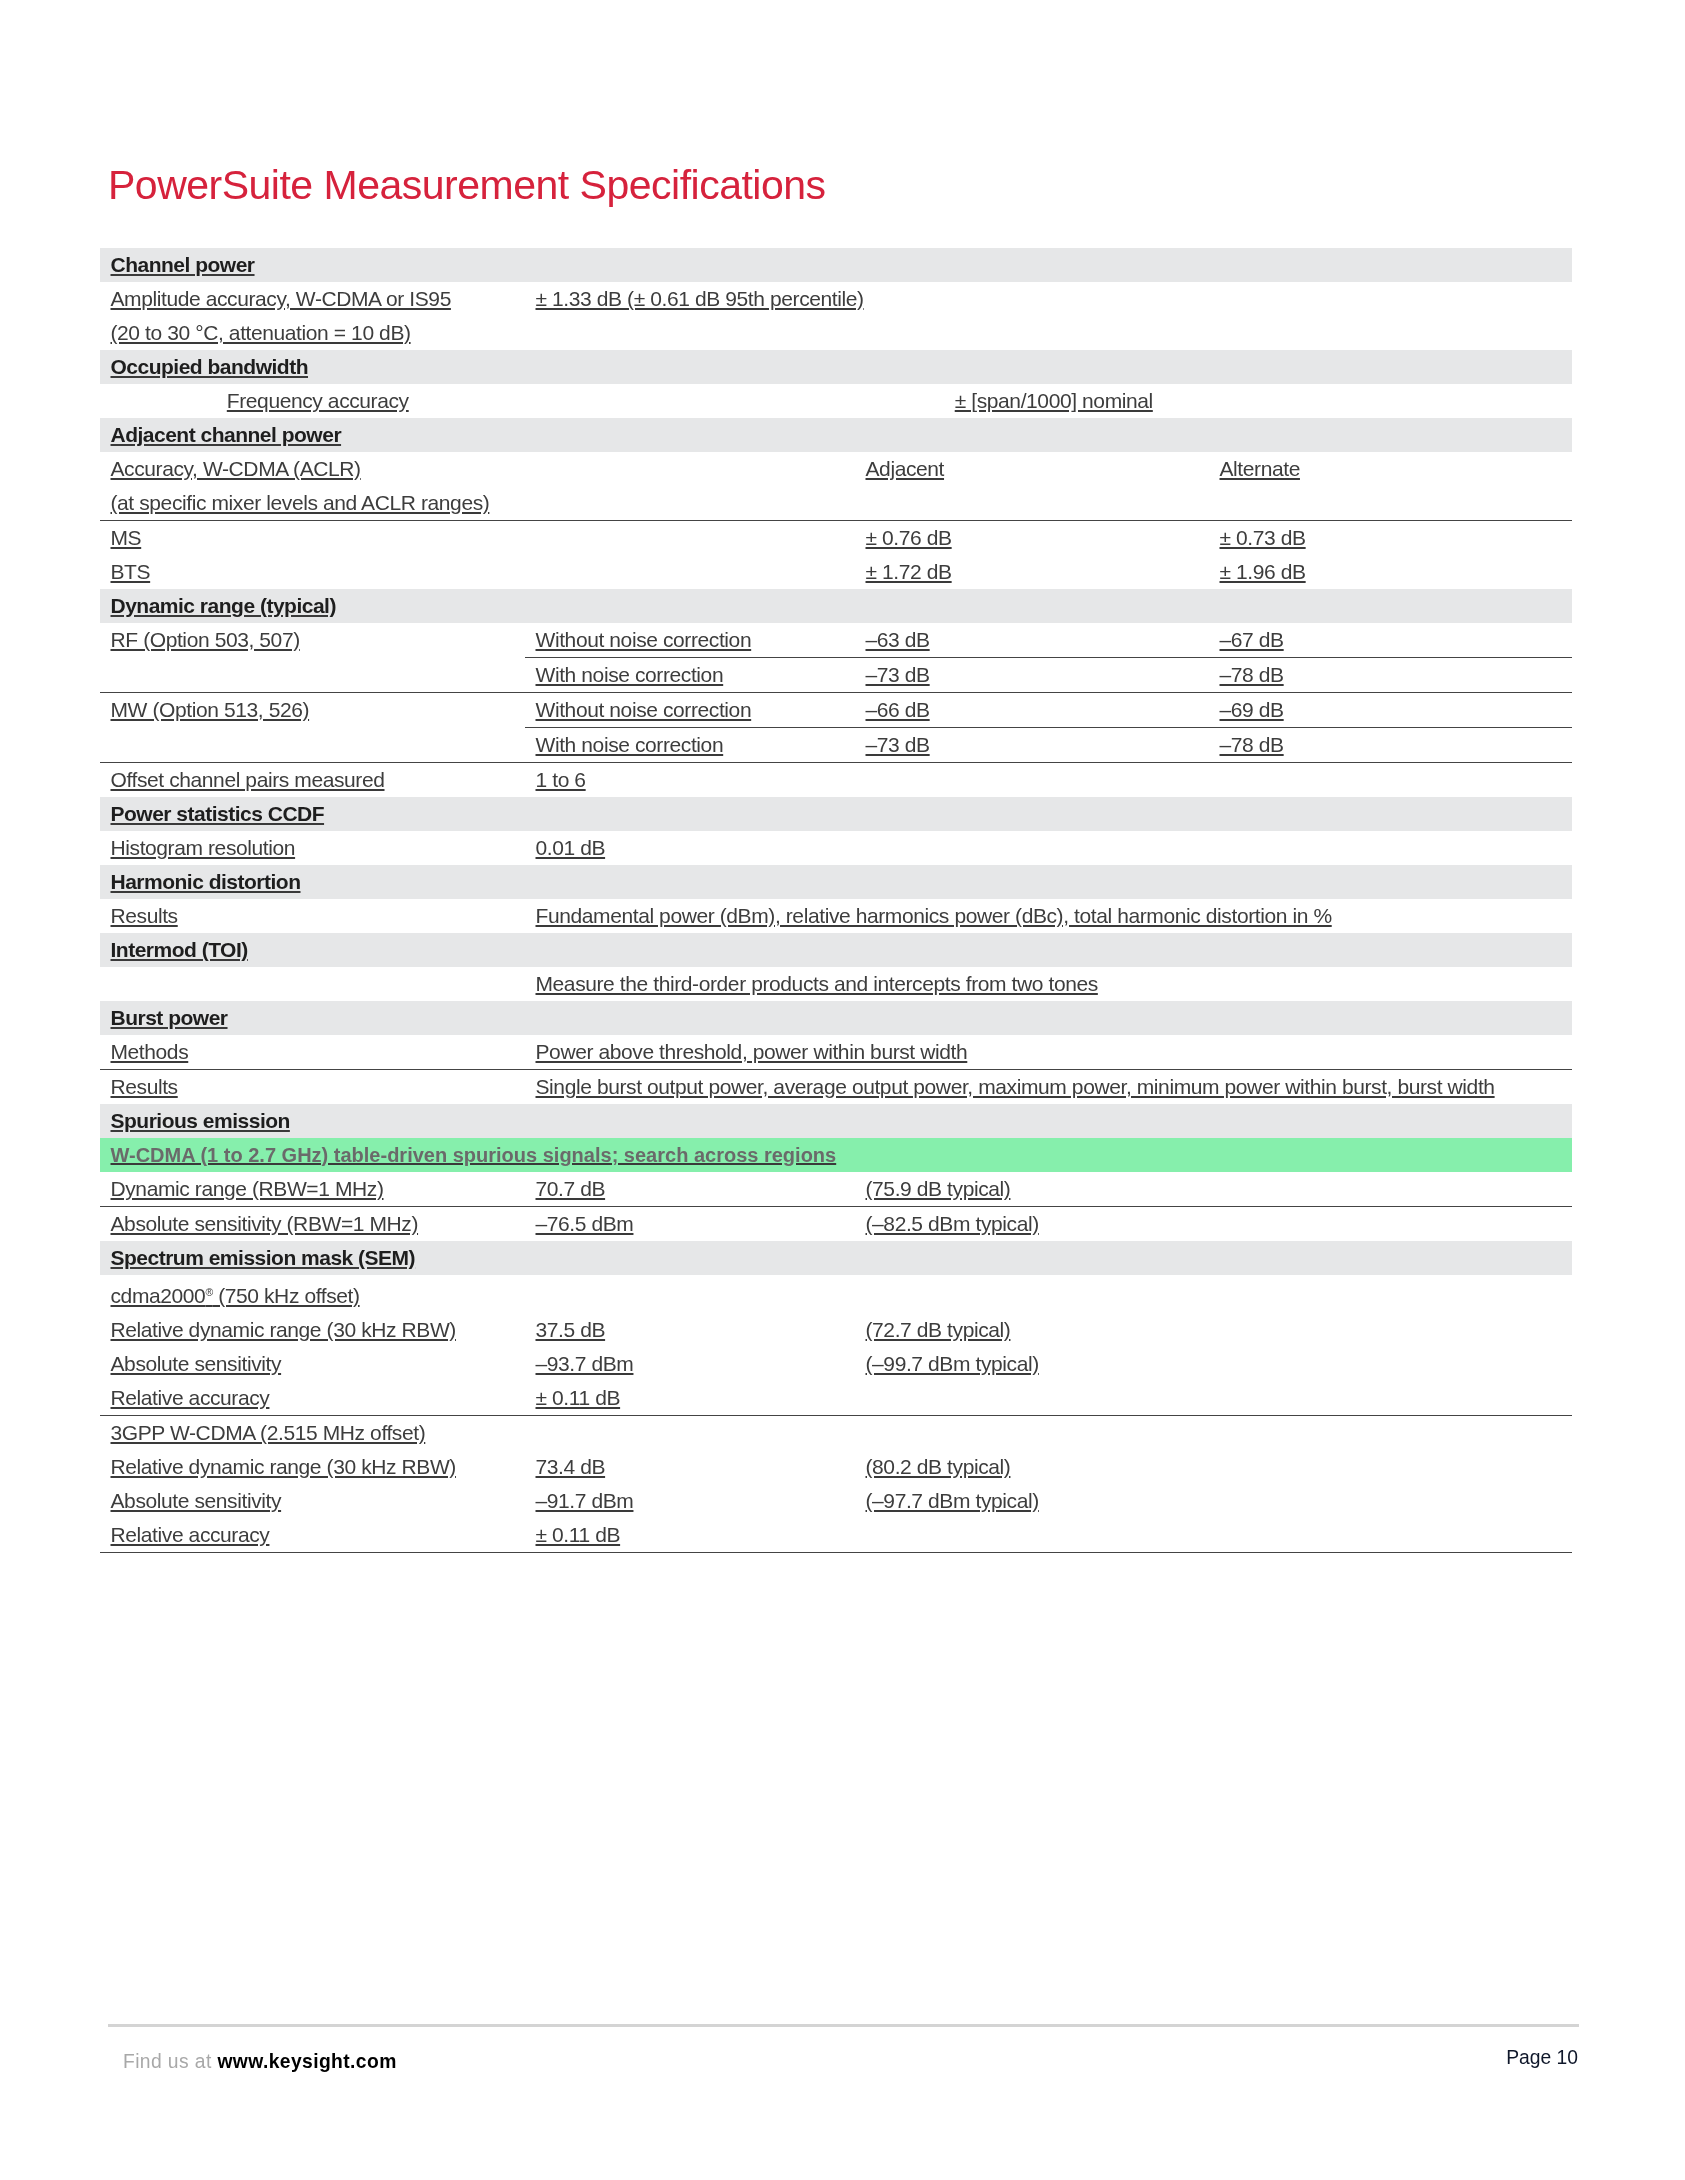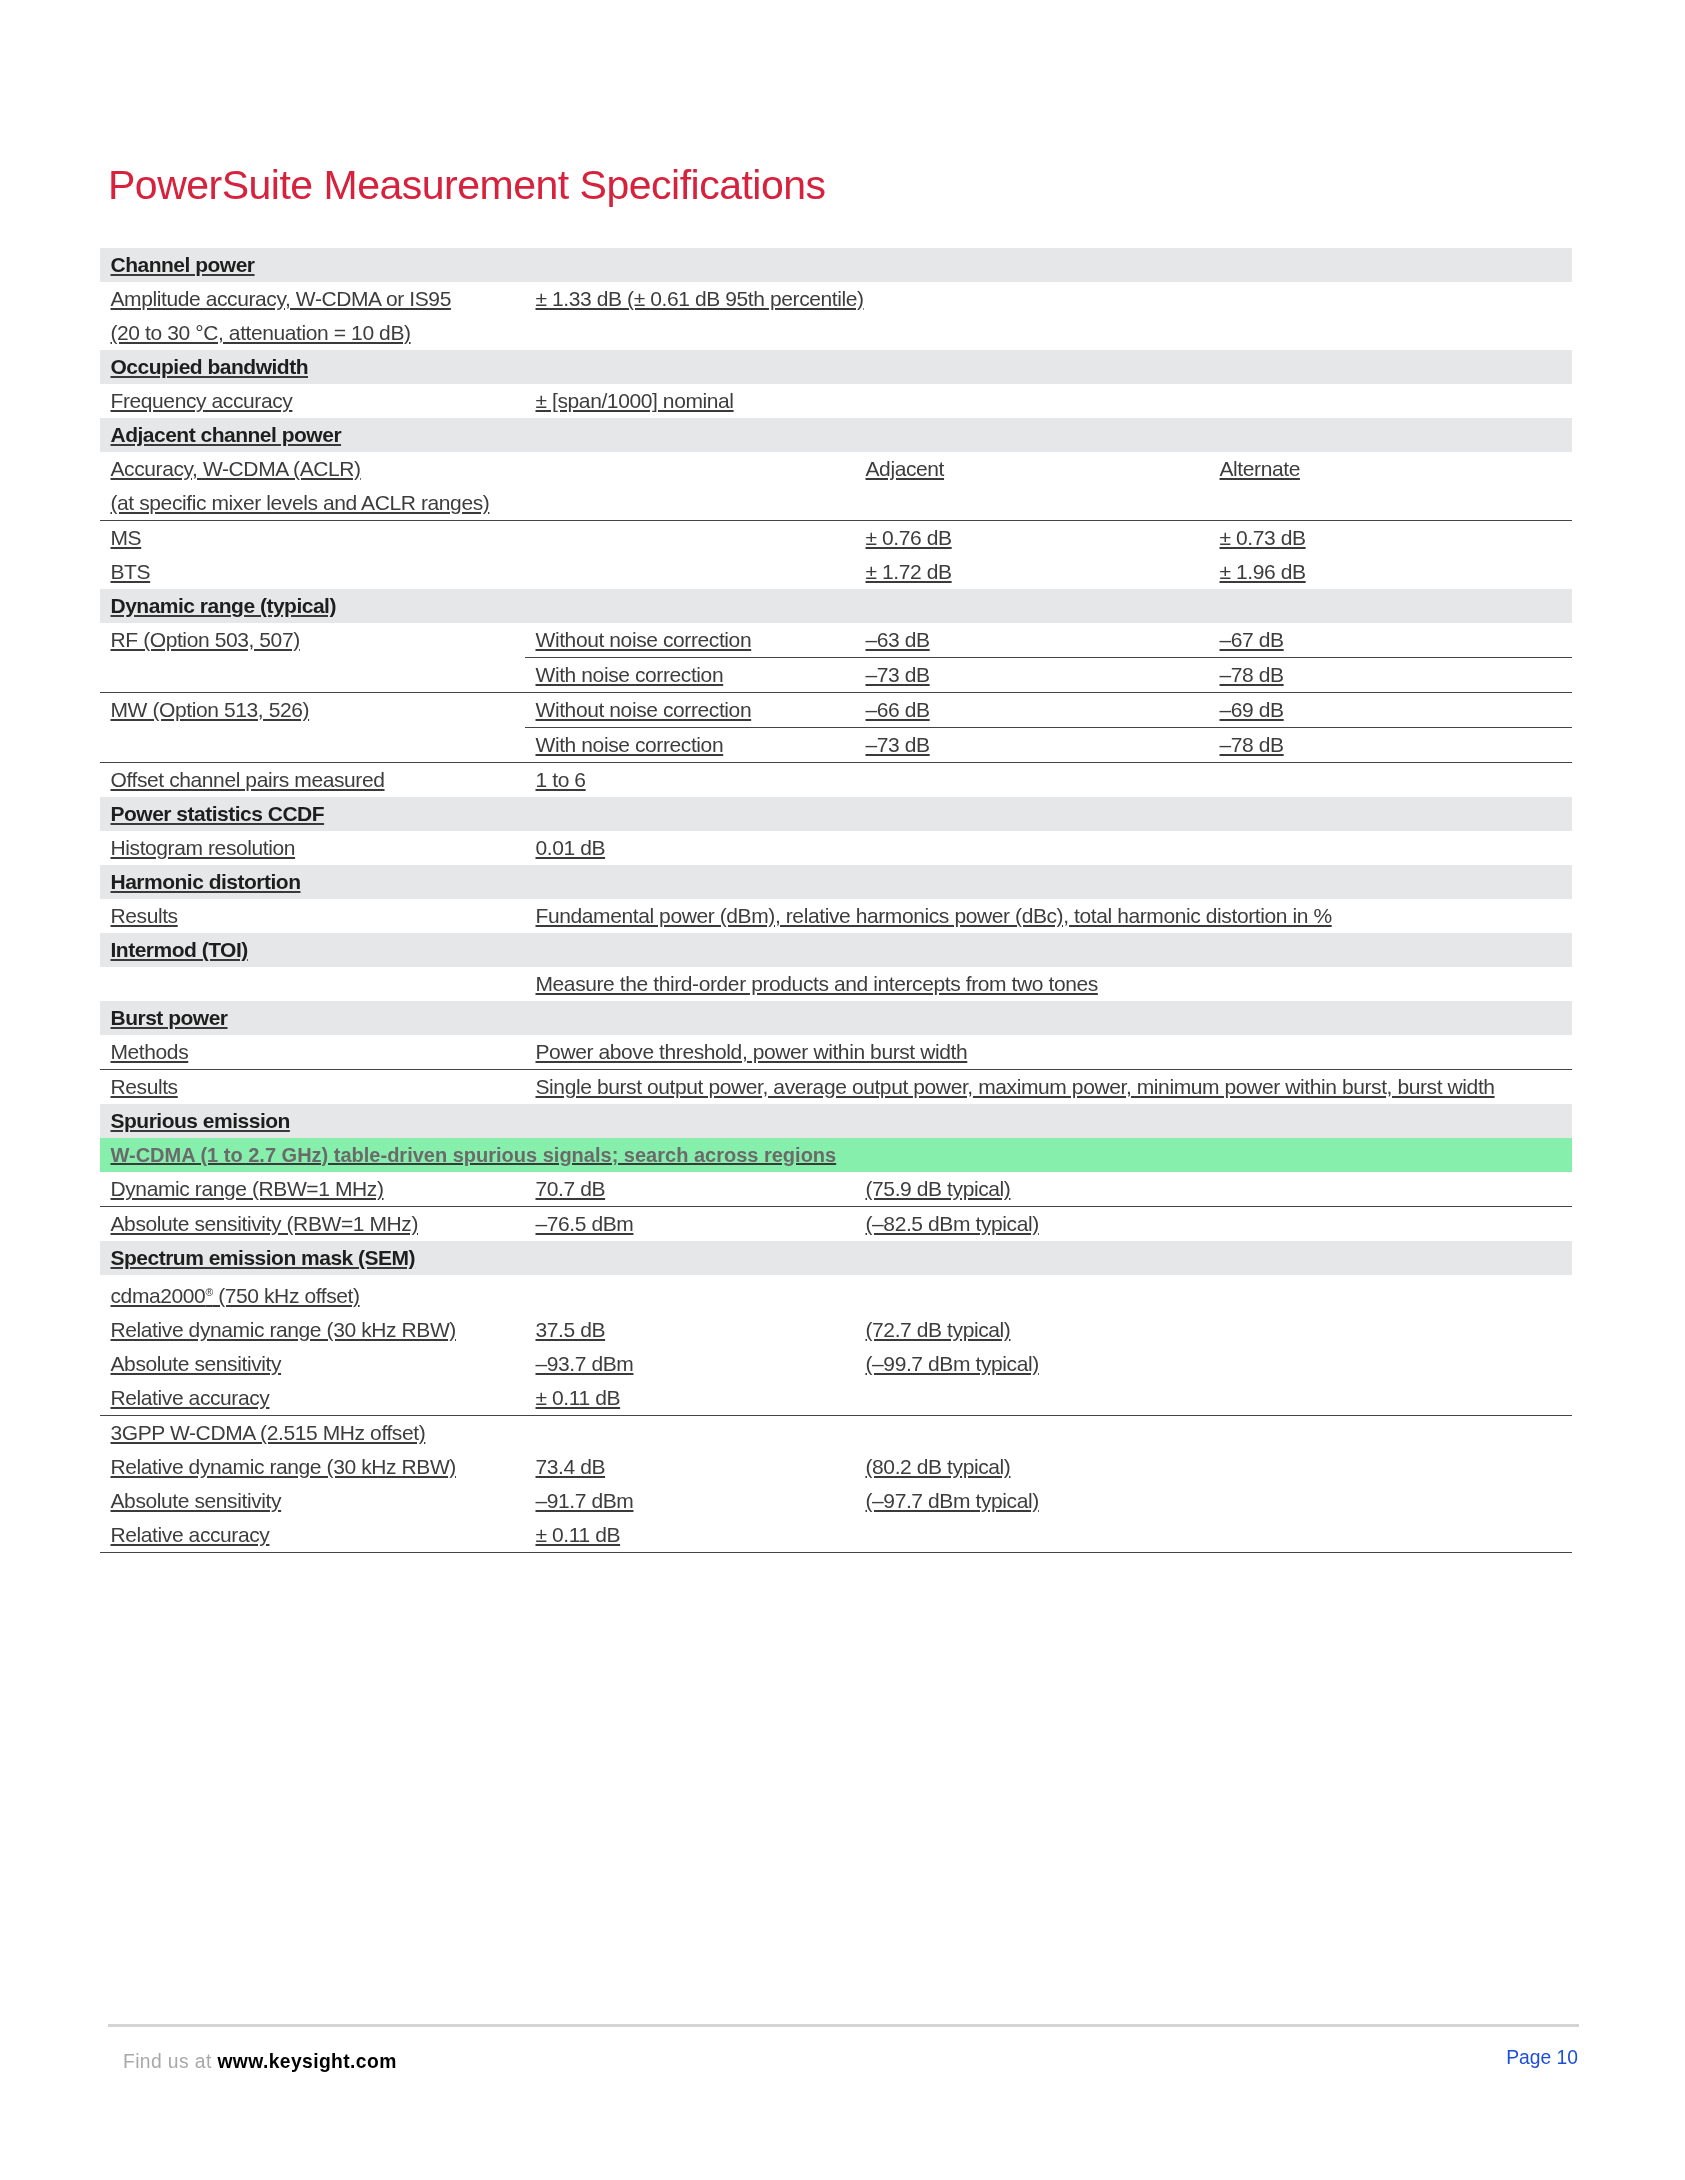--- a/index.html
+++ b/index.html
@@ -3,28 +3,28 @@
 <meta charset="utf-8">
 <style>
   html, body { margin:0; padding:0; background:#ffffff; }
   body { width:1685px; height:2180px; position:relative; font-family:"Liberation Sans", sans-serif; color:#3a3a3a; }
   .title { position:absolute; left:108px; top:162px; font-size:41px; font-weight:normal; letter-spacing:-0.5px; color:#d6223c; margin:0; }
   table.spec { position:absolute; left:100px; top:248px; width:1471px; border-collapse:collapse; table-layout:fixed;text-decoration:underline; }
   table.spec td { height:34px; padding:0 0 0 10.5px; font-size:21px; letter-spacing:-0.4px; line-height:34px; vertical-align:top; color:#3d3d3d; white-space:nowrap; overflow:visible; }
   col.c1 { width:425px; } col.c2 { width:330px; } col.c3 { width:354px; } col.c4 { width:363px; }
   tr.band td { background:#e6e7e8; font-weight:bold; color:#1e1e1e; letter-spacing:-0.5px; }
   tr.subband td { background:#86efac; font-weight:bold; color:#6a6a6a; letter-spacing:0; font-size:20px; }
-  tr.tall td { height:33px; }
+  tr.tall td { height:33px;text-align:center; }
   tr.line td { border-bottom:1.8px solid #444;margin-top:29px; }
   td.pline { border-bottom:1.8px solid #444; }
   td.indent { padding-left:28px; }
   .footer-rule { position:absolute; left:108px; top:2024px; width:1471px; height:2.6px; background:#d4d4d4; }
   .footer-left { position:absolute; left:123px; top:2051px; font-size:19.3px; color:#a8a8a8; letter-spacing:0.4px; }
   .footer-left b { color:#000000; font-weight:bold; }
-  .footer-right { position:absolute; right:107px; top:2047px; font-size:19.3px; color:#1d4ed8; }
+  .footer-right { position:absolute; right:107px; top:2047px; font-size:19.3px; color:#0f172a; }
   sup { font-size:10.5px; vertical-align:7px; }
 </style>
 </head>
 <body>
 
 <h1 class="title">PowerSuite Measurement Specifications</h1>
 
 <table class="spec">
   <colgroup>
       <col class="c1">

